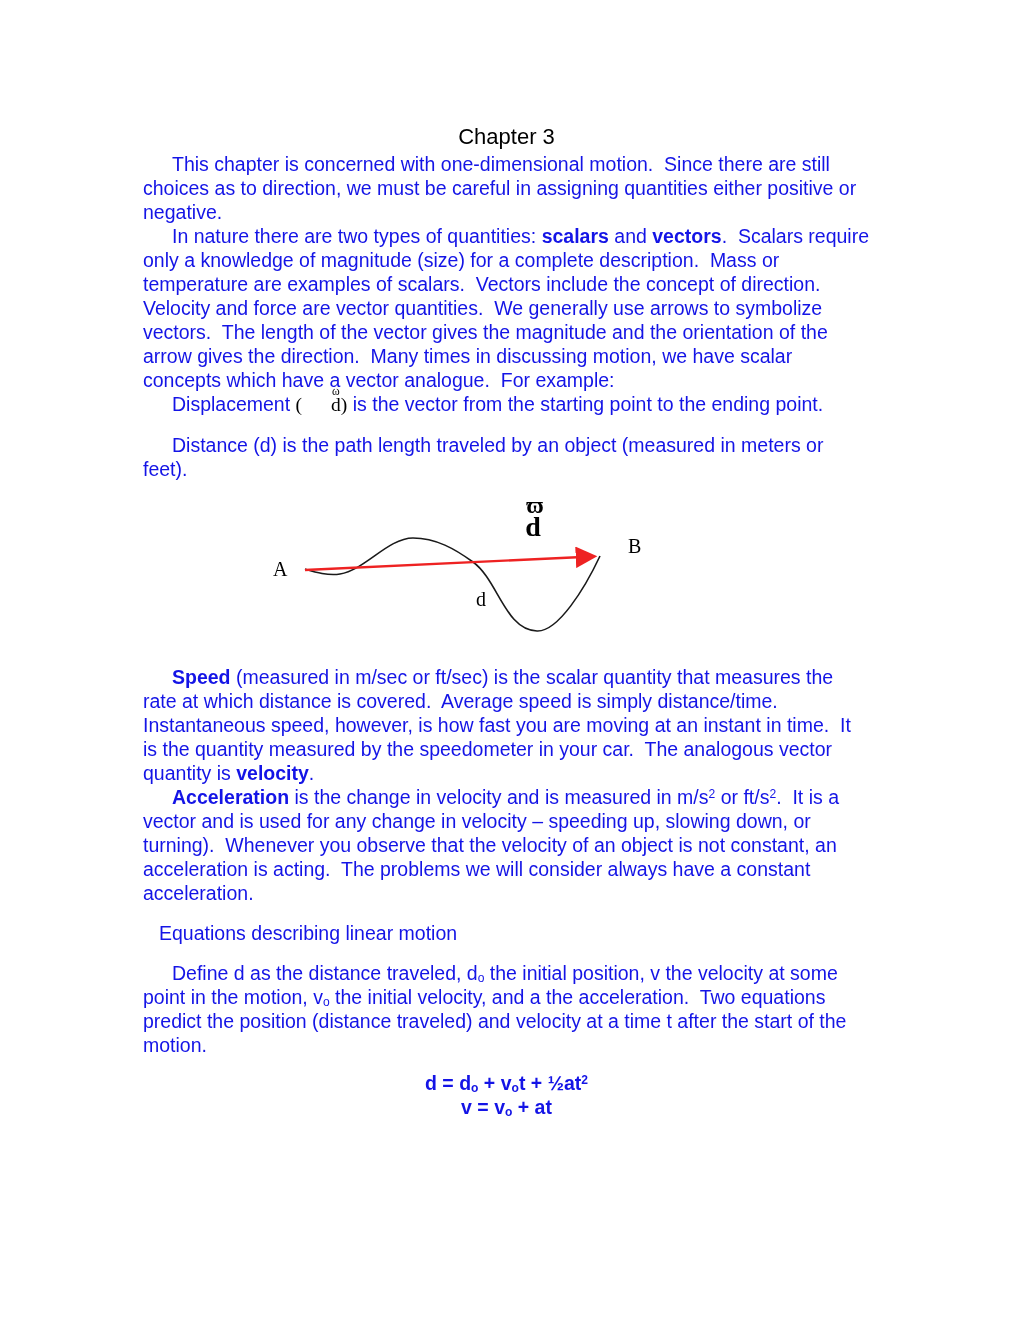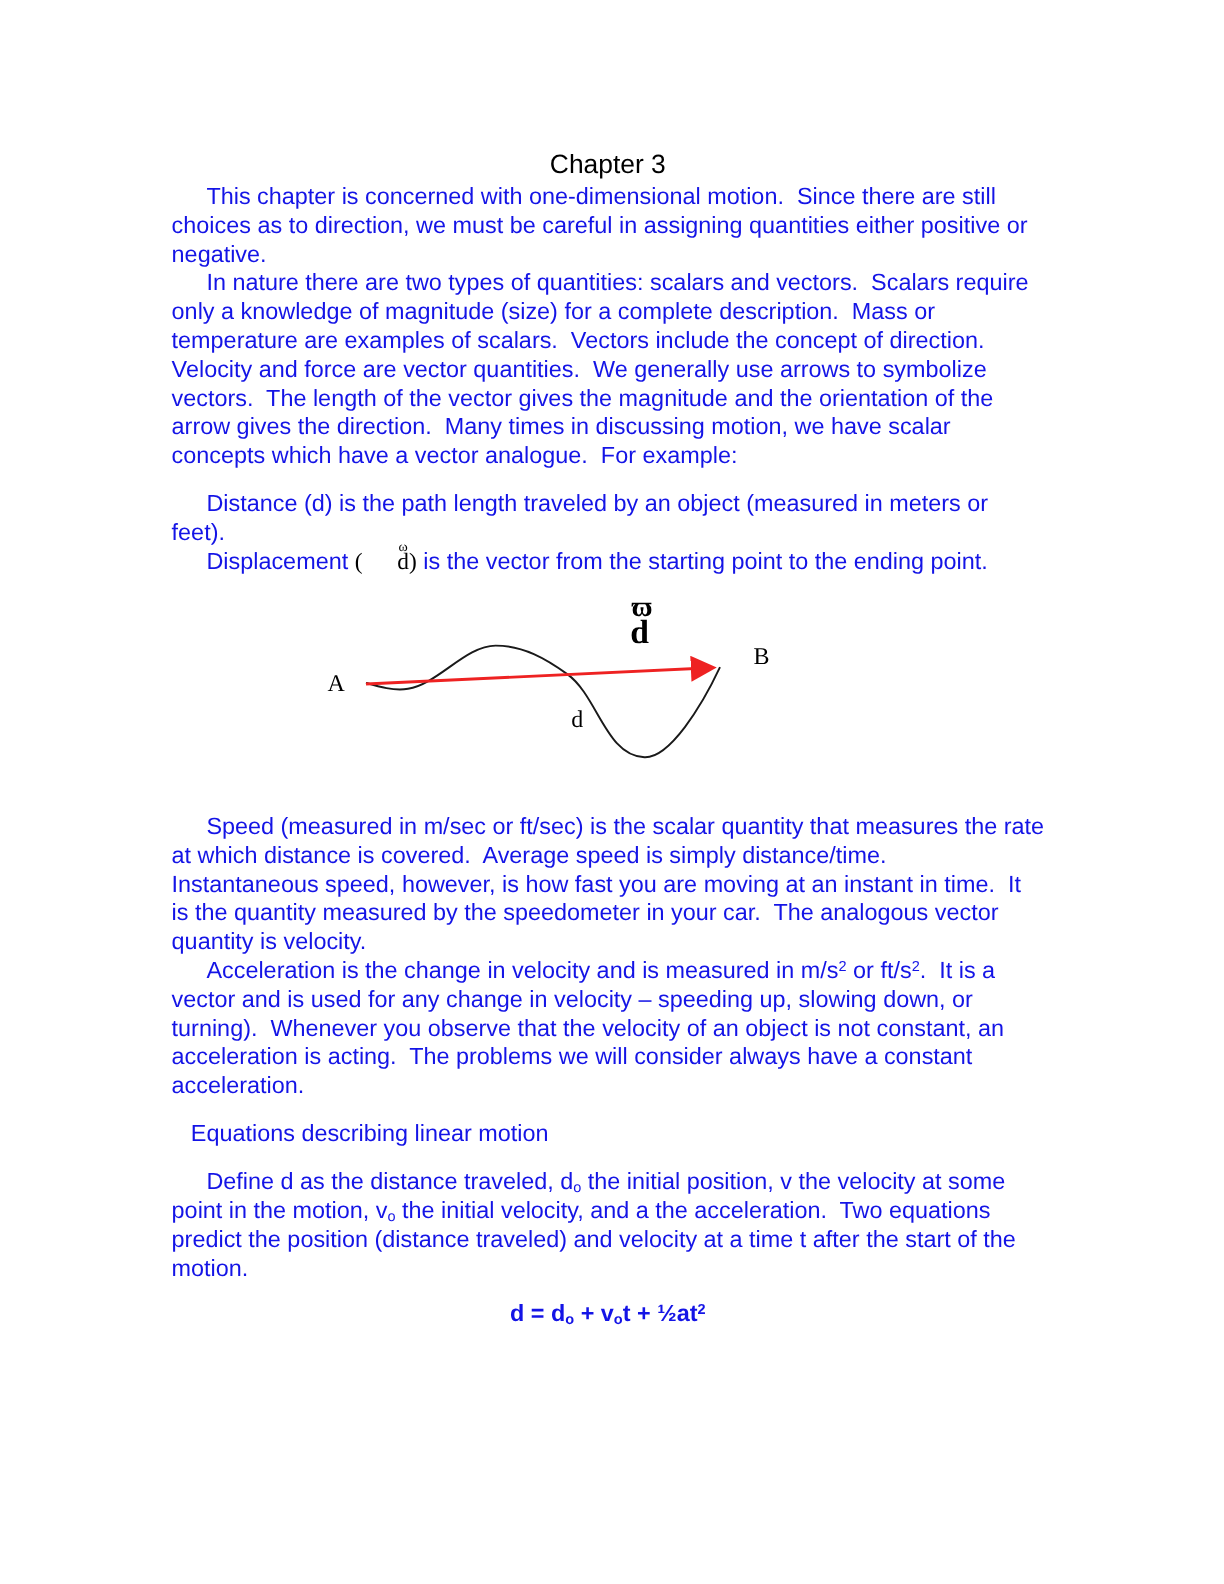--- a/index.html
+++ b/index.html
@@ -23,25 +23,25 @@
   .doc-title{
     text-align:center;color:var(--title_black);
     font-size:22px;line-height:31px;
   }
   .para{
     margin:0;font-size:19.5px;line-height:24px;
     text-indent:29px;white-space:pre-wrap;
   }
   .mt-p1{}
   .mt-dist{margin-top:16px;}
-  .mt-speed{margin-top:21px;}
+  .mt-speed{margin-top:9px;}
   .mt-heading{margin-top:16px;}
   .mt-define{margin-top:10px;}
   .mt-eqs{margin-top:19px;}
-  .b{font-weight:normal;}
+  .b{font-weight:bold;}
   .dark{color:var(--title_black);}
   .serif{font-family:"Liberation Serif",serif;}
   sup,sub{font-size:62%;line-height:0;}
   sup{vertical-align:0.48em;}
   sub{vertical-align:-0.2em;}
   .vstack{display:inline-block;position:relative;}
   .vtop{
     position:absolute;top:-0.62em;left:50%;transform:translateX(-50%);
     font-size:0.6em;line-height:1;
   }
@@ -69,23 +69,23 @@
 <div class="page">
 
   <div class="doc-title">
     <div>Chapter 3</div>
   </div>
 
   <p class="para mt-p1"><span>This chapter is concerned with one-dimensional motion.  Since there are still choices as to direction, we must be careful in assigning quantities either positive or negative.</span></p>
 
   <p class="para"><span>In nature there are two types of quantities: </span><span class="b">scalars</span><span> and </span><span class="b">vectors</span><span>.  Scalars require only a knowledge of magnitude (size) for a complete description.  Mass or temperature are examples of scalars.  Vectors include the concept of direction.  Velocity and force are vector quantities.  We generally use arrows to symbolize vectors.  The length of the vector gives the magnitude and the orientation of the arrow gives the direction.  Many times in discussing motion, we have scalar concepts which have a vector analogue.  For example:</span></p>
 
+  <p class="para"><span>Displacement </span><span class="dark serif">(</span><span class="vstack dark serif"><span class="vtop">ω</span><span class="vbase">d</span></span><span class="dark serif">)</span><span> is the vector from the starting point to the ending point.</span></p>
+
   <p class="para mt-dist"><span>Distance (d) is the path length traveled by an object (measured in meters or feet).</span></p>
-
-  <p class="para"><span>Displacement </span><span class="dark serif">(</span><span class="vstack dark serif"><span class="vtop">ω</span><span class="vbase">d</span></span><span class="dark serif">)</span><span> is the vector from the starting point to the ending point.</span></p>
 
   <div class="diagram-wrap">
     <svg width="727" height="170" viewBox="0 0 727 170" xmlns="http://www.w3.org/2000/svg">
       <defs>
         <marker id="arrow" viewBox="0 0 10 10" refX="8" refY="5" markerWidth="9" markerHeight="9" orient="auto">
           <path d="M0,0 L10,5 L0,10 z" class="arrowhead"></path>
         </marker>
       </defs>
       <text x="392" y="27" text-anchor="middle" class="bigvec-top">ϖ</text>
       <text x="390" y="50" text-anchor="middle" class="bigvec-base">d</text>
@@ -100,15 +100,16 @@
   <p class="para mt-speed"><span class="b">Speed</span><span> (measured in m/sec or ft/sec) is the scalar quantity that measures the rate at which distance is covered.  Average speed is simply distance/time.  Instantaneous speed, however, is how fast you are moving at an instant in time.  It is the quantity measured by the speedometer in your car.  The analogous vector quantity is </span><span class="b">velocity</span><span>.</span></p>
 
   <p class="para"><span class="b">Acceleration</span><span> is the change in velocity and is measured in m/s</span><sup>2</sup><span> or ft/s</span><sup>2</sup><span>.  It is a vector and is used for any change in velocity – speeding up, slowing down, or turning).  Whenever you observe that the velocity of an object is not constant, an acceleration is acting.  The problems we will consider always have a constant acceleration.</span></p>
 
   <p class="heading mt-heading">Equations describing linear motion</p>
 
   <p class="para mt-define"><span>Define d as the distance traveled, d</span><sub>o</sub><span> the initial position, v the velocity at some point in the motion, v</span><sub>o</sub><span> the initial velocity, and a the acceleration.  Two equations predict the position (distance traveled) and velocity at a time t after the start of the motion.</span></p>
 
   <div class="equations mt-eqs">
     <div class="eq-line"><span>d = d</span><sub>o</sub><span> + v</span><sub>o</sub><span>t + ½at</span><sup>2</sup></div>
+    <div class="eq-line"><span>v = v</span><sub>o</sub><span> + at</span></div>
   </div>
 
 </div>
 
 </body></html>

